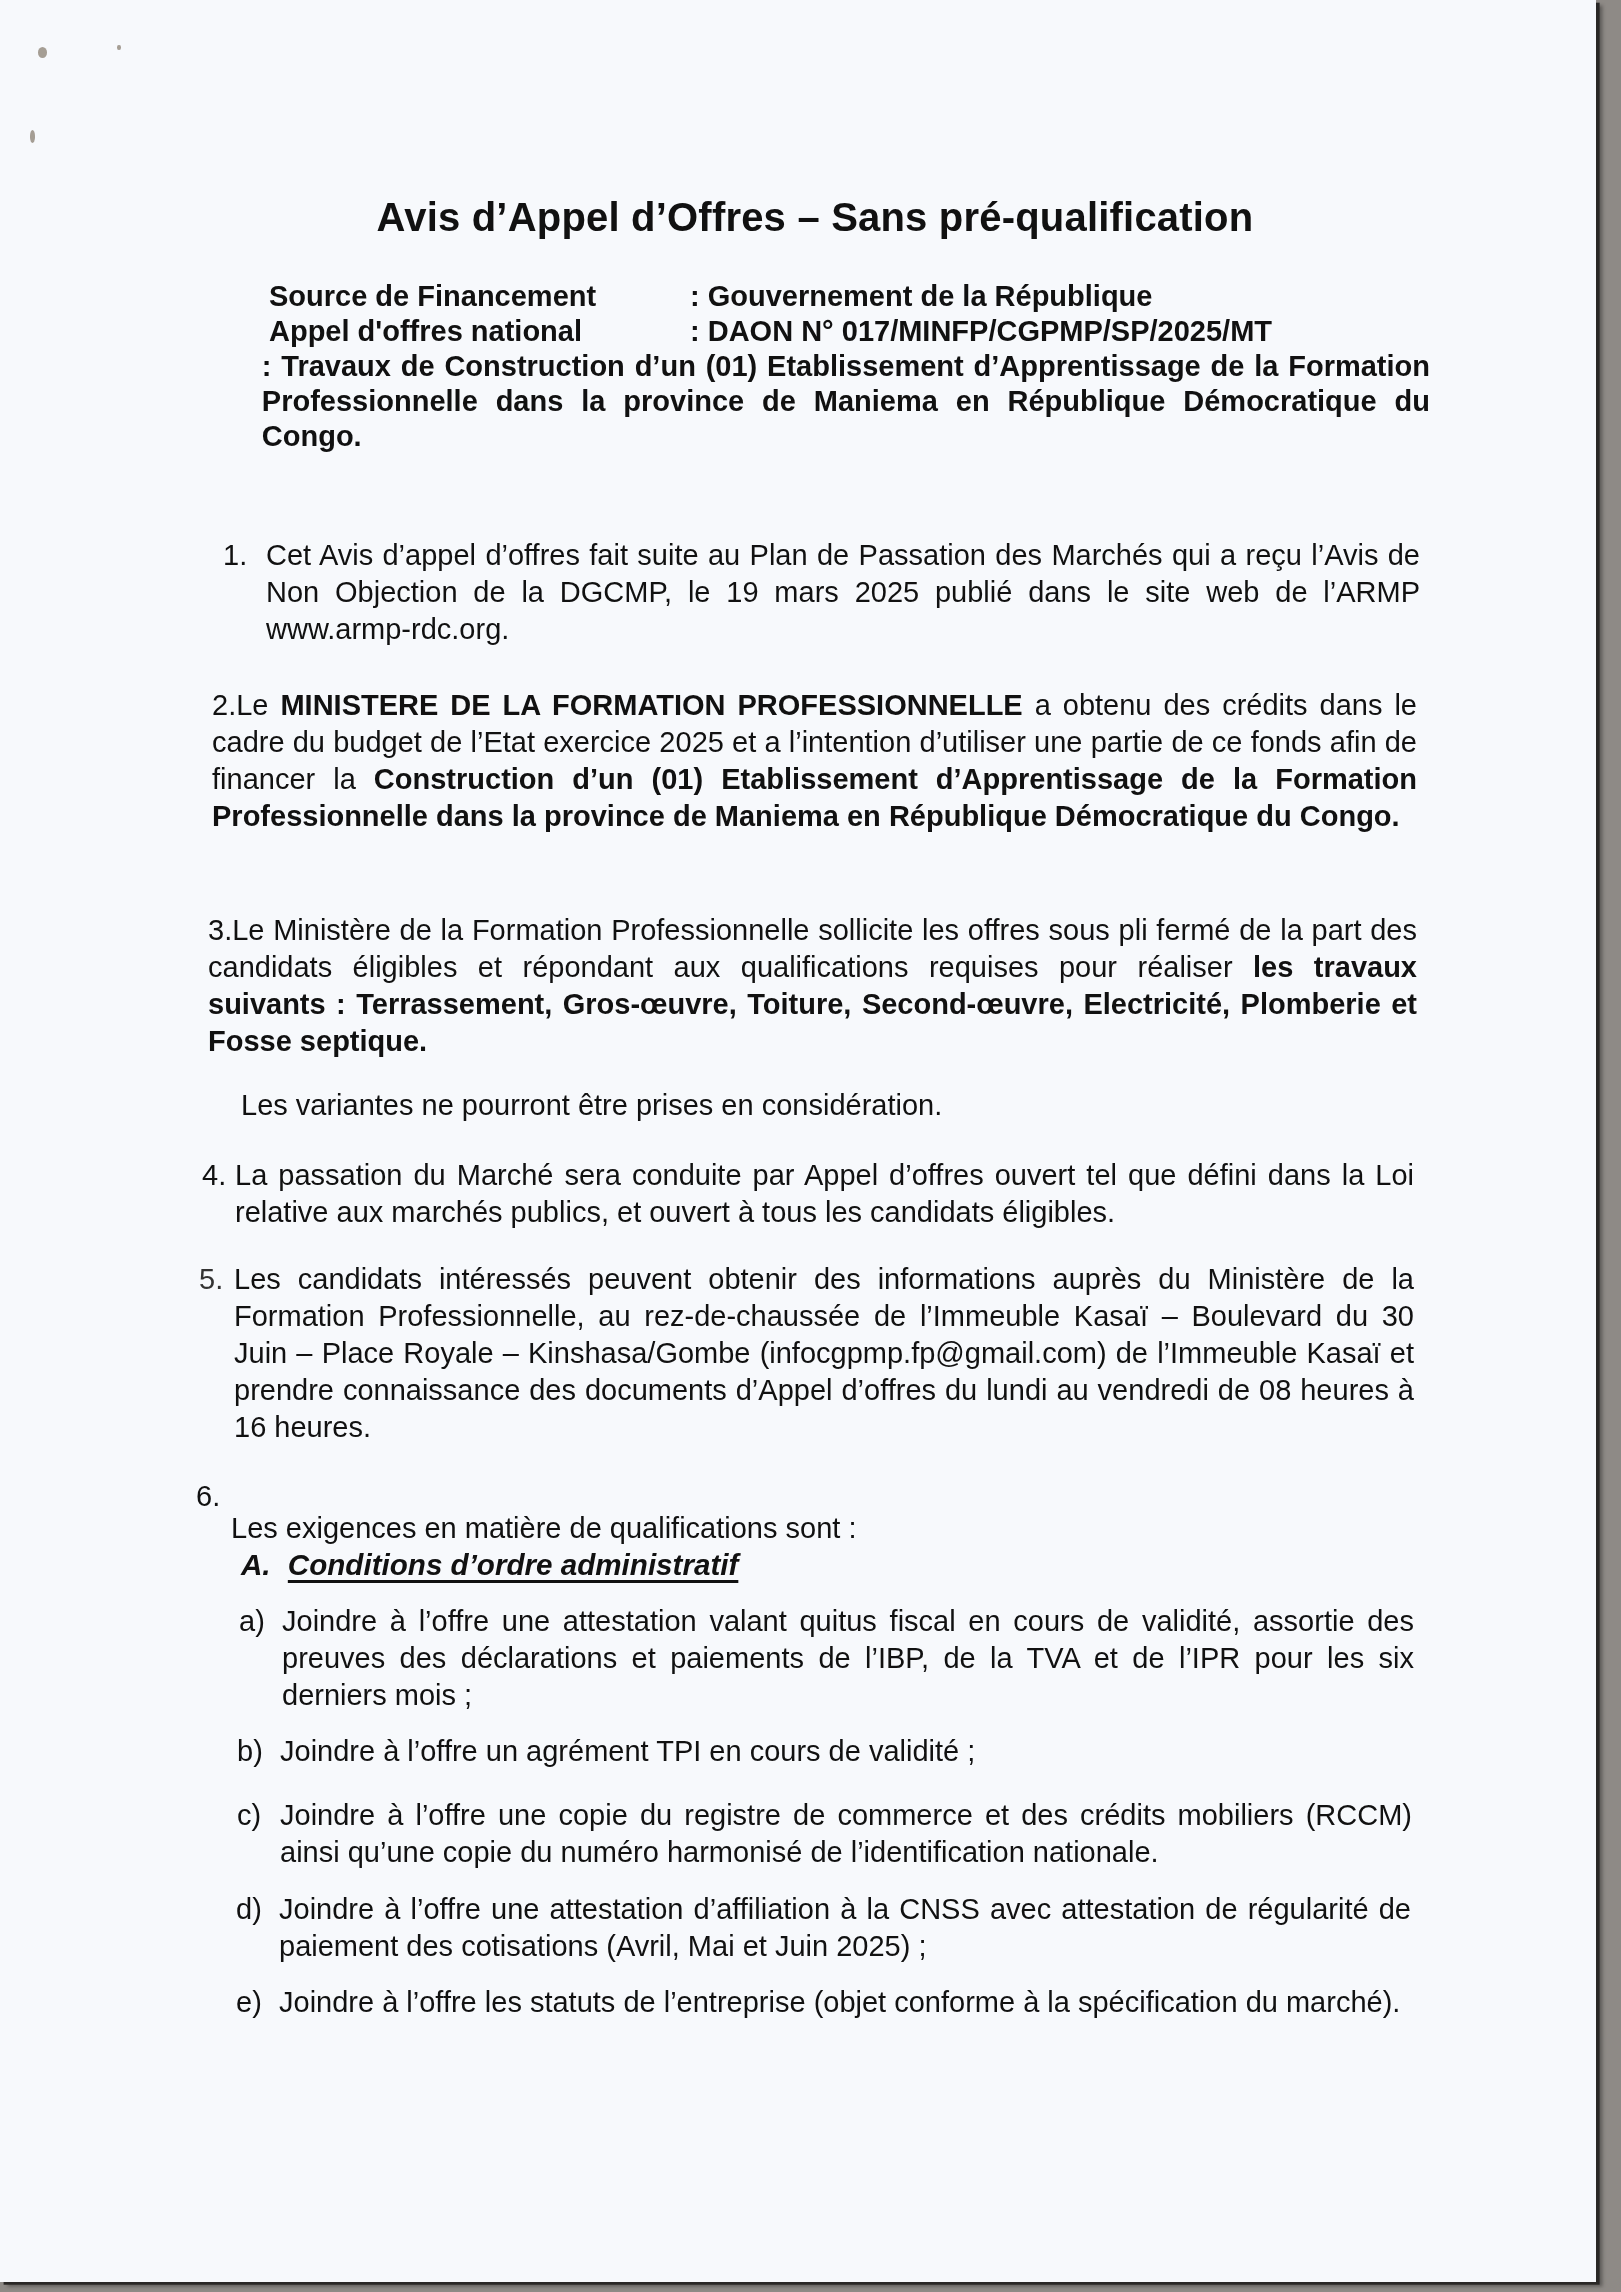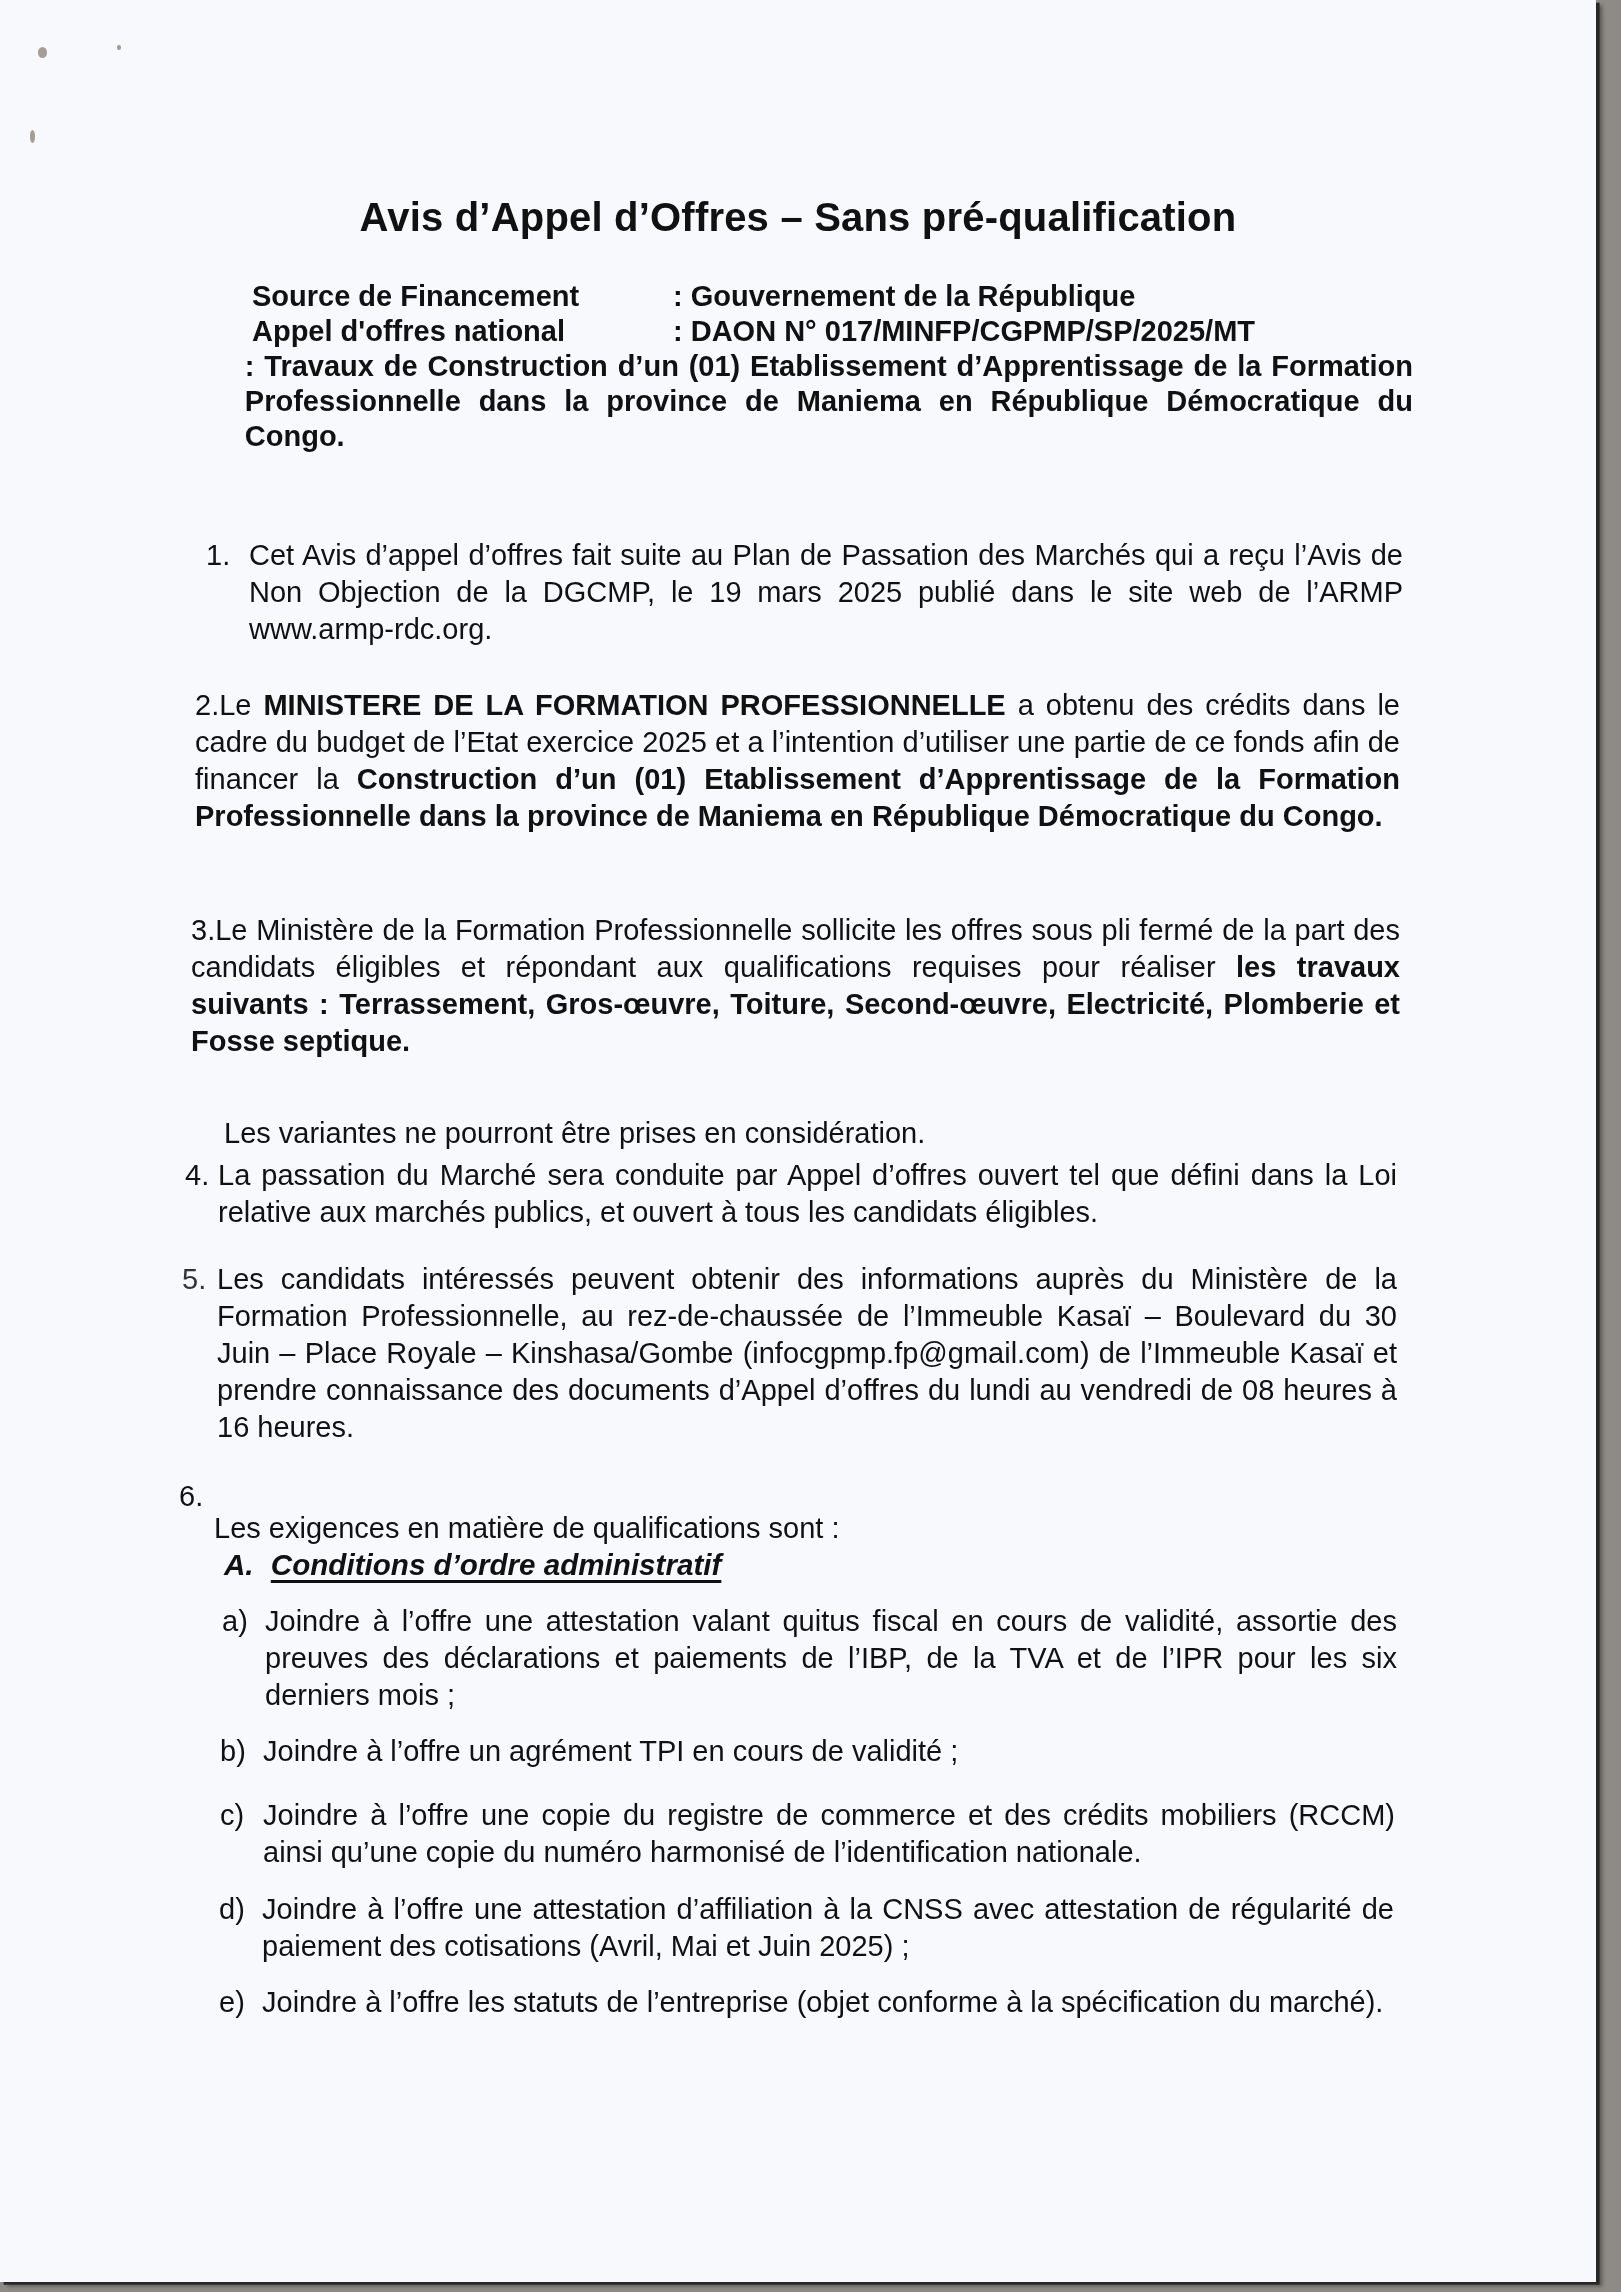--- a/index.html
+++ b/index.html
@@ -10,21 +10,21 @@
     color: #111;
     position: relative;
   }
   .paper {
     position: absolute; left: 0; top: 0;
     width: 1596px; height: 2282px;
     background: #f7f9fc;
     box-shadow: 3.6px 2.7px 0 #2a2826, 7.2px 5.4px 3.6px rgba(0,0,0,0.35);
   }
   .speck { position: absolute; background: #8a7f72; border-radius: 50%; opacity: .75; }
-  .abs { position: absolute; }
+  .abs { position: absolute; padding-left: 17px; }
   .title {
     left: 0; width: 1596px; top: 195px; text-align: center;
     font-size: 40px; font-weight: bold; letter-spacing: 0.2px;
   }
   .meta { left: 208px; top: 279px; width: 1205px; font-size: 29px; font-weight: bold; line-height: 35px; }
   .meta-row { display: flex; margin-left: 44px; }
   .meta-label { width: 421px; flex: none; }
   .meta-value { flex: 1; text-align: justify; }
   .para { font-size: 29px; line-height: 37px; text-align: justify; }
   .num-para { display: flex; }
@@ -68,21 +68,21 @@
   </div>
 
   <div class="abs para" style="left:195px;top:687px;width:1205px;">
     <span>2.</span><span>Le </span><b>MINISTERE DE LA FORMATION PROFESSIONNELLE</b><span> a obtenu des crédits dans le cadre du budget de l’Etat exercice 2025 et a l’intention d’utiliser une partie de ce fonds afin de financer la </span><b>Construction  d’un (01) Etablissement d’Apprentissage de la Formation Professionnelle dans la province de Maniema en République Démocratique du Congo.</b>
   </div>
 
   <div class="abs para" style="left:191px;top:912px;width:1209px;">
     <span>3.</span><span>Le Ministère de la Formation Professionnelle sollicite les offres sous pli fermé de la part des candidats éligibles et répondant aux qualifications requises pour réaliser </span><b>les travaux suivants : Terrassement, Gros-œuvre, Toiture, Second-œuvre, Electricité, Plomberie et Fosse septique.</b>
   </div>
 
-  <div class="abs para" style="left:224px;top:1115px;">Les variantes ne pourront être prises en considération.</div>
+  <div class="abs para" style="left:224px;top:1087px;">Les variantes ne pourront être prises en considération.</div>
 
   <div class="abs para num-para" style="left:185px;top:1157px;width:1212px;">
     <span class="num" style="width:33px;">4.</span>
     <span class="txt">La passation du Marché sera conduite par Appel d’offres ouvert tel que défini dans la Loi relative aux marchés publics, et ouvert à tous les candidats éligibles.</span>
   </div>
 
   <div class="abs para num-para" style="left:182px;top:1261px;width:1215px;">
     <span class="num" style="width:35px;color:#333;">5.</span>
     <span class="txt">Les candidats intéressés peuvent obtenir des informations auprès du Ministère de la Formation Professionnelle, au rez-de-chaussée de l’Immeuble Kasaï – Boulevard du 30 Juin – Place Royale – Kinshasa/Gombe (infocgpmp.fp@gmail.com) de l’Immeuble Kasaï et prendre connaissance des documents d’Appel d’offres du lundi au vendredi de 08 heures à 16 heures.</span>
   </div>

